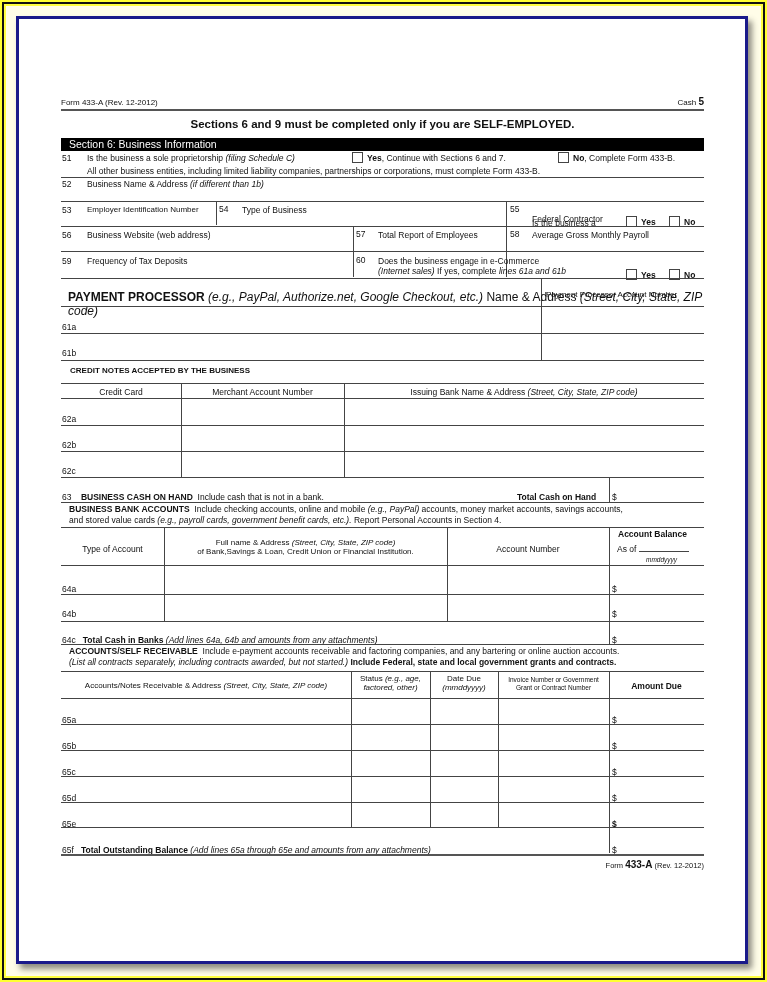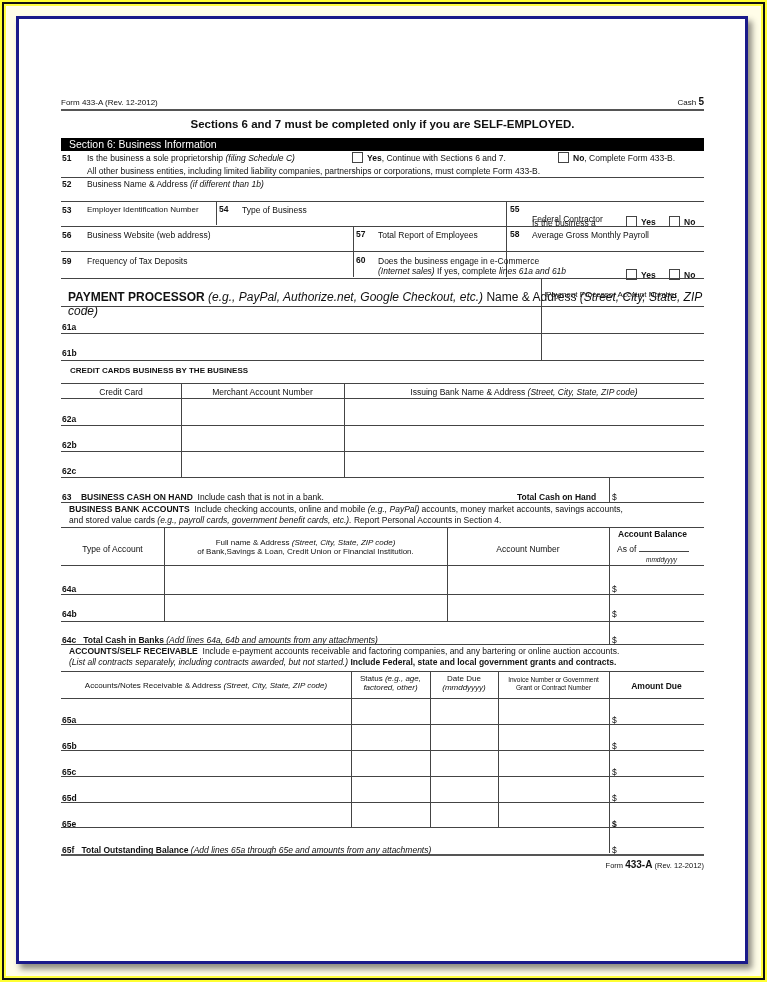--- a/index.html
+++ b/index.html
@@ -10,21 +10,21 @@
   .form { position:absolute; left:61px; top:98px; width:643px; font-size:8.5px; }
   .abs { position:absolute; }
   .hdr-left { left:0; top:0; font-size:8px; }
   .hdr-right { right:0; top:-2px; font-size:8px; }
   .hdr-right b { font-size:10px; }
   .rule { position:absolute; left:0; width:643px; border-top:1px solid #444; height:0; }
   .rule.thick { border-top:2px solid #555; }
   .vline { position:absolute; border-left:1px solid #444; width:0; }
   .title { left:0; width:643px; top:20px; text-align:center; font-weight:bold; font-size:11.5px; }
   .sec-bar { left:0; top:40px; width:643px; height:13px; background:#000; color:#fff; font-size:10.5px; line-height:13px; padding-left:8px; box-sizing:border-box; }
-  .num { font-weight:bold; }
+  .num { font-weight:normal; }
   .bold { font-weight:bold; }
   i { font-style:italic; }
   .cb { display:inline-block; width:9px; height:9px; border:1px solid #444; background:#fff; vertical-align:-2px; margin-right:4px; }
   .center { text-align:center; }
   .small { font-size:7px; }
   .tiny { font-size:6.5px; }
   .footer { right:0; font-size:7.5px; }
   .footer b { font-size:10px; }
 </style>
 </head>
@@ -32,21 +32,21 @@
 
 <div class="outer-frame"></div>
 <div class="inner-pad"></div>
 <div class="page"></div>
 
 <div class="form">
 
   <div class="abs hdr-left">Form 433-A (Rev. 12-2012)</div>
   <div class="abs hdr-right"><span>Cash</span> <b>5</b></div>
   <div class="rule thick" style="top:11px"></div>
-  <div class="abs title">Sections 6 and 7 must be completed only if you are SELF-EMPLOYED.</div>
+  <div class="abs title">Sections 6 and 9 must be completed only if you are SELF-EMPLOYED.</div>
   <div class="abs sec-bar">Section 6: Business Information</div>
 
   <div class="abs" style="left:1px;top:55px"><span class="num">51</span></div>
   <div class="abs" style="left:26px;top:55px"><span>Is the business a sole proprietorship</span> <i>(filing Schedule C)</i></div>
   <div class="abs" style="left:291px;top:54px"><span class="cb"></span><b>Yes</b><span>, Continue with Sections 6 and 7.</span></div>
   <div class="abs" style="left:497px;top:54px"><span class="cb"></span><b>No</b><span>, Complete Form 433-B.</span></div>
   <div class="abs" style="left:26px;top:68px">All other business entities, including limited liability companies, partnerships or corporations, must complete Form 433-B.</div>
   <div class="rule" style="top:79px"></div>
 
   <div class="abs num" style="left:1px;top:81px">52</div>
@@ -91,21 +91,21 @@
   <div class="rule" style="top:208px"></div>
   <div class="abs num" style="left:1px;top:224px">61a</div>
   <div class="abs" style="left:0;top:209px;width:480px;height:26px"></div>
   <div class="abs" style="left:481px;top:209px;width:162px;height:26px"></div>
   <div class="rule" style="top:235px"></div>
   <div class="abs num" style="left:1px;top:250px">61b</div>
   <div class="abs" style="left:0;top:236px;width:480px;height:26px"></div>
   <div class="abs" style="left:481px;top:236px;width:162px;height:26px"></div>
   <div class="rule" style="top:262px"></div>
 
-  <div class="abs bold" style="left:9px;top:268px;font-size:8px">CREDIT CARDS BUSINESS BY THE BUSINESS</div>
+  <div class="abs bold" style="left:9px;top:268px;font-size:8px">CREDIT NOTES ACCEPTED BY THE BUSINESS</div>
   <div class="rule" style="top:285px"></div>
   <div class="vline" style="left:120px;top:285px;height:94px"></div>
   <div class="vline" style="left:283px;top:285px;height:94px"></div>
   <div class="abs center" style="left:0;width:120px;top:289px">Credit Card</div>
   <div class="abs center" style="left:120px;width:163px;top:289px">Merchant Account Number</div>
   <div class="abs center" style="left:283px;width:360px;top:289px"><span>Issuing Bank Name &amp; Address</span> <i>(Street, City, State, ZIP code)</i></div>
   <div class="rule" style="top:300px"></div>
   <div class="abs num" style="left:1px;top:316px">62a</div>
   <div class="rule" style="top:327px"></div>
   <div class="abs num" style="left:1px;top:342px">62b</div>

